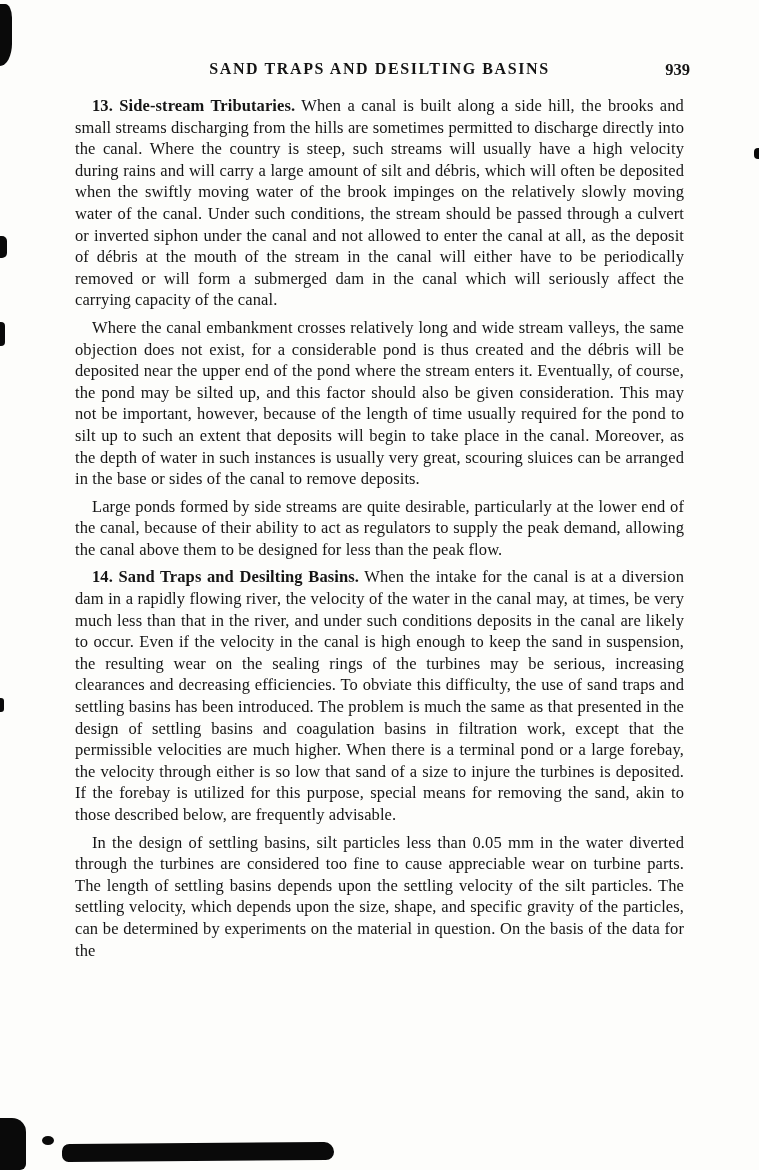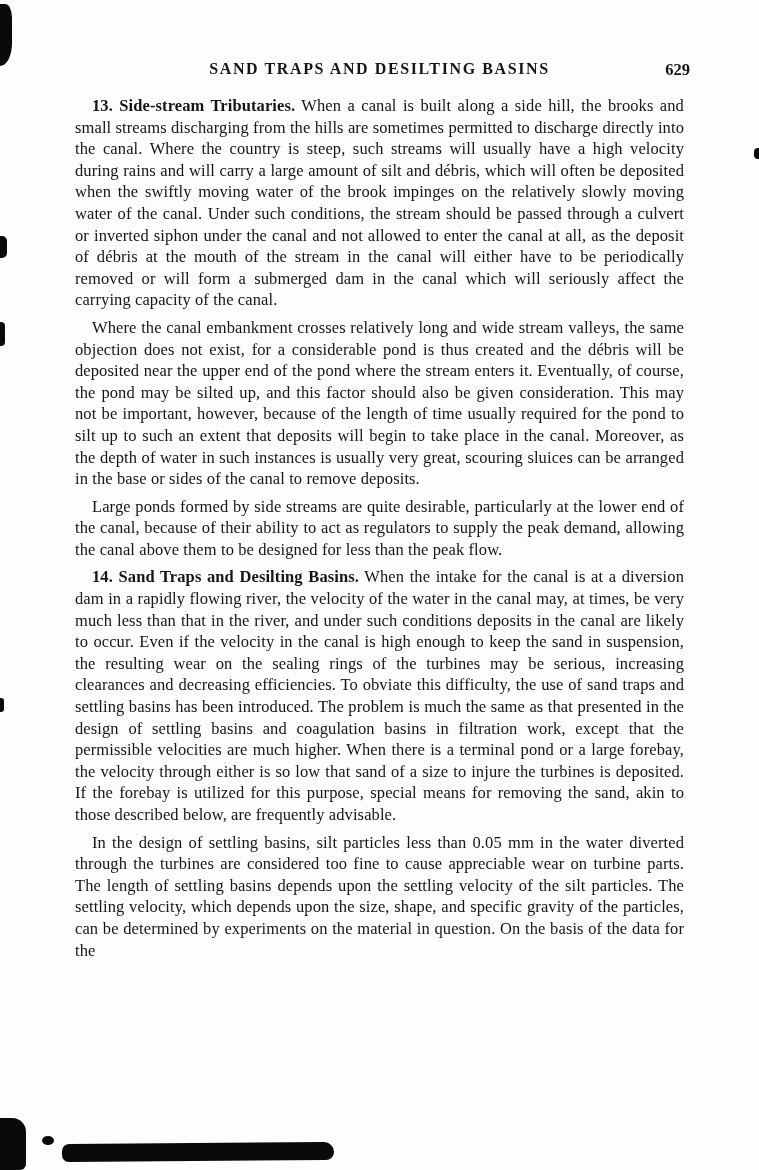--- a/index.html
+++ b/index.html
@@ -90,21 +90,21 @@
     border-radius: 50%;
   }
 </style>
 </head>
 <body>
 
 <div class="page">
 
   <div class="header">
     <span class="running-title">SAND TRAPS AND DESILTING BASINS</span>
-    <span class="page-number">629</span>
+    <span class="page-number">939</span>
   </div>
 
   <div class="text-block">
     <p><b class="para-lead">13. Side-stream Tributaries.</b> <span>When a canal is built along a side hill, the brooks and small streams discharging from the hills are sometimes permitted to discharge directly into the canal. Where the country is steep, such streams will usually have a high velocity during rains and will carry a large amount of silt and débris, which will often be deposited when the swiftly moving water of the brook impinges on the relatively slowly moving water of the canal. Under such conditions, the stream should be passed through a culvert or inverted siphon under the canal and not allowed to enter the canal at all, as the deposit of débris at the mouth of the stream in the canal will either have to be periodically removed or will form a submerged dam in the canal which will seriously affect the carrying capacity of the canal.</span></p>
 
     <p><span>Where the canal embankment crosses relatively long and wide stream valleys, the same objection does not exist, for a considerable pond is thus created and the débris will be deposited near the upper end of the pond where the stream enters it. Eventually, of course, the pond may be silted up, and this factor should also be given consideration. This may not be important, however, because of the length of time usually required for the pond to silt up to such an extent that deposits will begin to take place in the canal. Moreover, as the depth of water in such instances is usually very great, scouring sluices can be arranged in the base or sides of the canal to remove deposits.</span></p>
 
     <p><span>Large ponds formed by side streams are quite desirable, particularly at the lower end of the canal, because of their ability to act as regulators to supply the peak demand, allowing the canal above them to be designed for less than the peak flow.</span></p>
 
     <p><b class="para-lead">14. Sand Traps and Desilting Basins.</b> <span>When the intake for the canal is at a diversion dam in a rapidly flowing river, the velocity of the water in the canal may, at times, be very much less than that in the river, and under such conditions deposits in the canal are likely to occur. Even if the velocity in the canal is high enough to keep the sand in suspension, the resulting wear on the sealing rings of the turbines may be serious, increasing clearances and decreasing efficiencies. To obviate this difficulty, the use of sand traps and settling basins has been introduced. The problem is much the same as that presented in the design of settling basins and coagulation basins in filtration work, except that the permissible velocities are much higher. When there is a terminal pond or a large forebay, the velocity through either is so low that sand of a size to injure the turbines is deposited. If the forebay is utilized for this purpose, special means for removing the sand, akin to those described below, are frequently advisable.</span></p>

